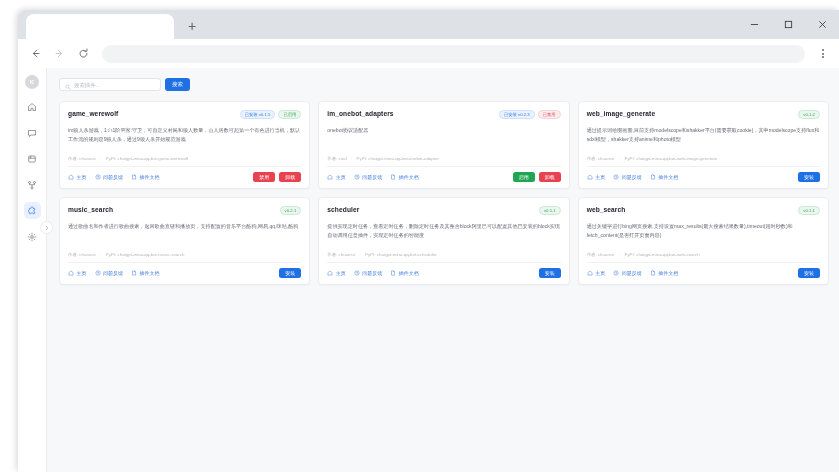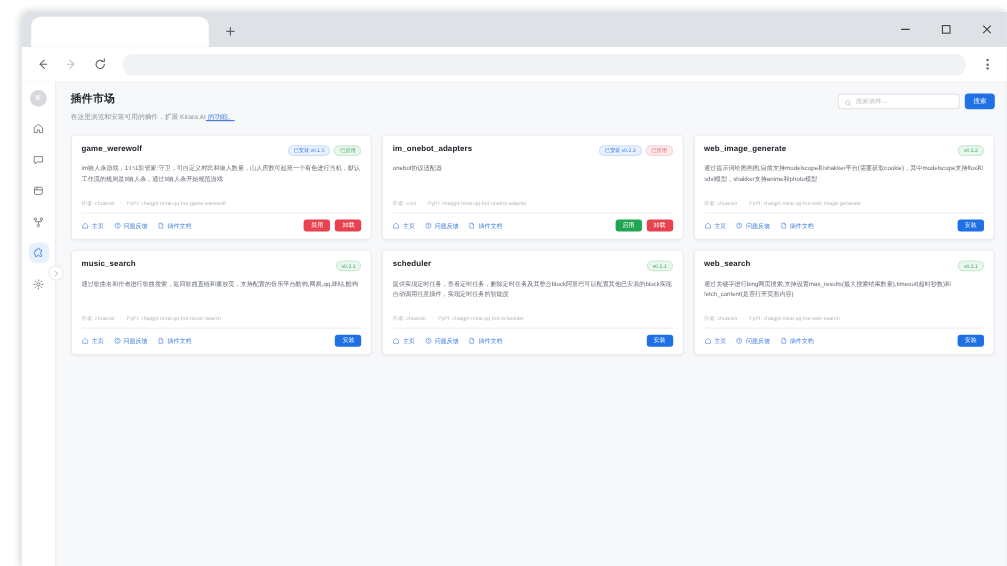--- a/index.html
+++ b/index.html
@@ -375,26 +375,20 @@
 
       <div class="collapse-handle">
         <svg width="6" height="6" viewBox="0 0 10 10">
             <path d="M3.5 2 L6.5 5 L3.5 8" fill="none" stroke="currentColor" stroke-width="1.2" stroke-linecap="round" stroke-linejoin="round"></path>
           </svg>
       </div>
     </div>
 
     <div class="content">
       <div class="page-head">
-        <div>
-          <div class="page-title">插件市场</div>
-          <div class="page-sub">
-            <span>在这里浏览和安装可用的插件，扩展 </span><span class="brand">Kirara AI</span><span class="link"> 的功能。</span>
-          </div>
-        </div>
         <div class="searchwrap">
           <div class="searchbox">
             <span>
               <svg width="6" height="6" viewBox="0 0 12 12">
                   <circle cx="5" cy="5" r="3.3" fill="none" stroke="#b6bac1" stroke-width="1.1"></circle>
                   <line x1="7.5" y1="7.5" x2="10.5" y2="10.5" stroke="#b6bac1" stroke-width="1.1" stroke-linecap="round"></line>
                 </svg>
             </span>
             <input type="text" placeholder="搜索插件..." style="">
           </div>

